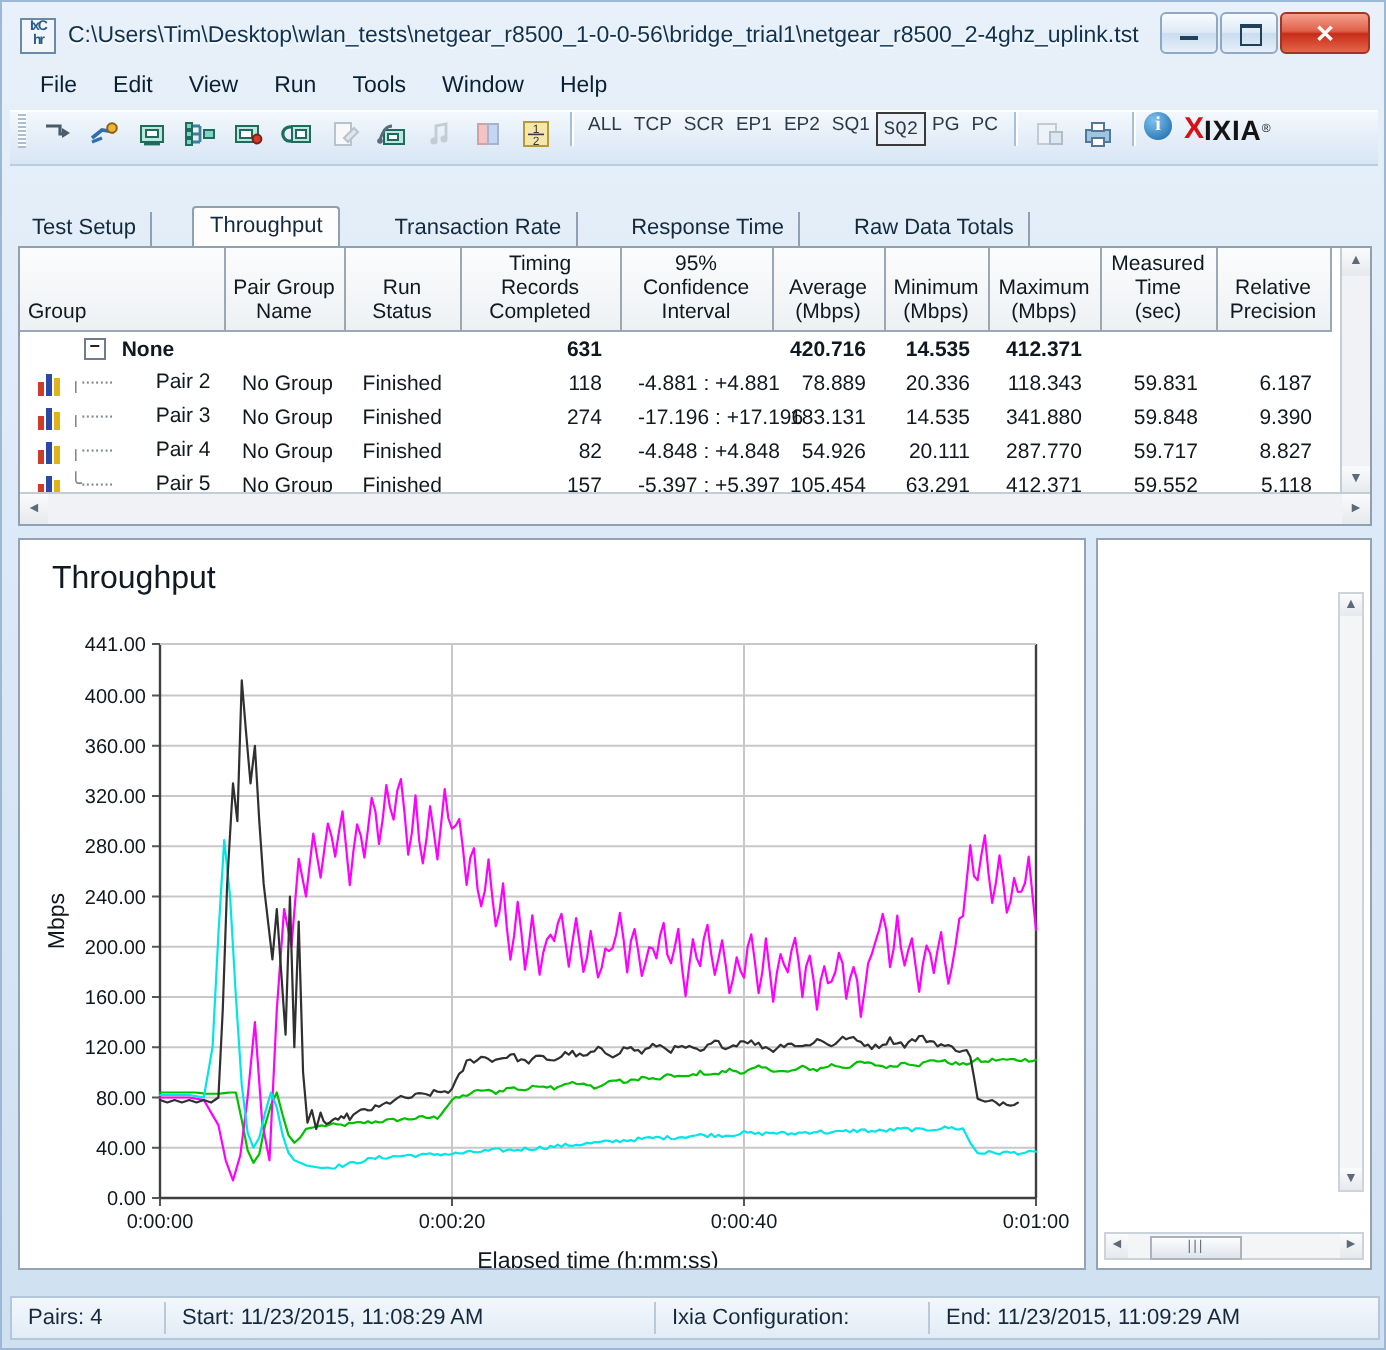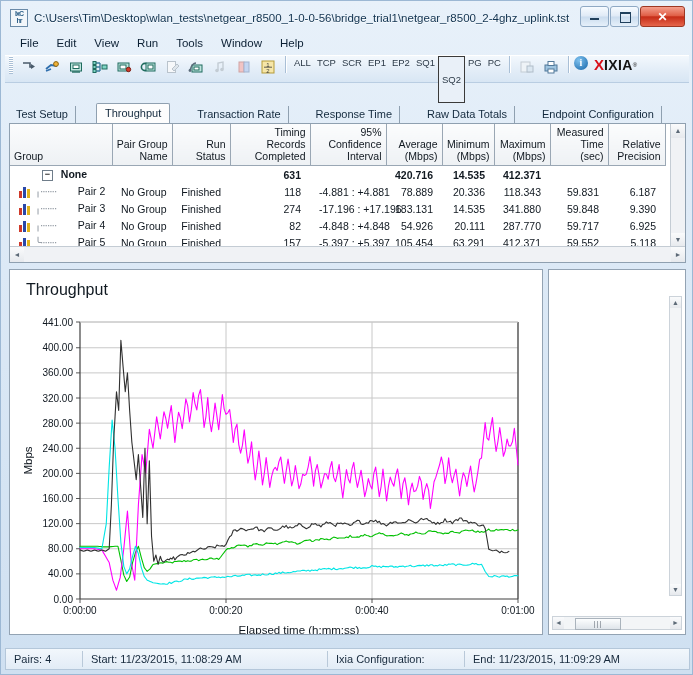--- a/index.html
+++ b/index.html
@@ -63,21 +63,21 @@
     position:absolute;left:4px;top:54px;width:684px;height:26px;
     background:linear-gradient(180deg,#f3f8fd 0%,#e4eef8 50%,#d8e6f4 100%);
     border-top:1px solid #ffffff;border-bottom:1px solid #b9cde2;
     display:flex;align-items:flex-start;
   }
   .grip{width:4px;height:18px;margin:0 3px 0 4px;
         background:repeating-linear-gradient(180deg,#ffffff 0 1px,#a9bfd6 1px 2px);}
   .tbtn{width:22px;height:22px;margin:0 1px;position:relative;}
   .sep{width:1px;height:17px;background:#a9bfd6;margin:0 5px;box-shadow:1px 0 0 #ffffff;}
   .tlabel{font-size:9.5px;color:#2c3a48;padding:1px 3px;white-space:nowrap;}
-  .tlabel.sel{border:1px solid #3a3a3a;background:#e9f0f8;padding:17px 3px;}
+  .tlabel.sel{border:1px solid #3a3a3a;background:#e9f0f8;padding:2px 3px;font-family:Liberation Mono, monospace;}
   .ixia{display:flex;align-items:center;margin-left:6px;}
   .ixia .x{color:#d8101a;font-weight:bold;font-size:15px;font-family:"Liberation Sans",sans-serif;}
   .ixia .nm{color:#141414;font-weight:bold;font-size:14px;letter-spacing:.4px;}
   .ixia .tm{font-size:6px;color:#141414;vertical-align:super;}
   .info-ic{width:14px;height:14px;border-radius:50%;
     background:radial-gradient(circle at 35% 30%,#7fc2ef,#1464a8);
     color:#fff;font-size:10px;font-weight:bold;text-align:center;line-height:14px;
     font-family:"Liberation Serif",serif;}
 
   
@@ -101,21 +101,21 @@
   .tablewrap{
     position:absolute;left:8px;top:122px;width:677px;height:140px;
     background:#ffffff;border:1px solid #8fa0b0;box-sizing:border-box;
   }
   table.grid{border-collapse:collapse;width:645px;table-layout:fixed;}
   table.grid th{
     background:linear-gradient(180deg,#fbfcfd 0%,#eef1f4 100%);
     border-right:1px solid #9aa7b4;border-bottom:1px solid #9aa7b4;
     font-weight:normal;font-size:10.5px;color:#101820;
     padding:2px 4px 3px 4px;height:34px;vertical-align:bottom;
-    text-align:right;
+    text-align:center;
   }
   table.grid th.lft{text-align:left;vertical-align:bottom;}
   table.grid td{
     font-size:10.5px;color:#101820;padding:1px 9px;height:15px;white-space:nowrap;
   }
   td.num{text-align:right;}
   tr.grouprow td{font-weight:bold;}
   .expander{
     display:inline-block;width:9px;height:9px;border:1px solid #6f7d8a;background:#fff;
     font-size:9px;line-height:7px;text-align:center;color:#222;vertical-align:middle;
@@ -345,21 +345,20 @@
         <span class="tm">®</span>
     </div>
   </div>
 
   <div class="tabs">
     <div class="tab">Test Setup</div>
     <div class="tab active">Throughput</div>
     <div class="tab">Transaction Rate</div>
     <div class="tab">Response Time</div>
     <div class="tab">Raw Data Totals</div>
-    <div class="tab">Endpoint Configuration</div>
   </div>
 
   <div class="tablewrap">
     <table class="grid">
       <colgroup>
         <col style="width:102px">
           <col style="width:60px">
           <col style="width:58px">
           <col style="width:80px">
         <col style="width:76px">
@@ -451,21 +450,21 @@
             <span>Pair 4</span>
           </td>
           <td class="num">No Group</td>
           <td class="num">Finished</td>
           <td class="num">82</td>
           <td class="num">-4.848 : +4.848</td>
           <td class="num">54.926</td>
           <td class="num">20.111</td>
           <td class="num">287.770</td>
           <td class="num">59.717</td>
-          <td class="num">6.925</td>
+          <td class="num">8.827</td>
         </tr>
         <tr>
           <td>
             <span class="baricon">
               <span style="left:0;height:7px;background:#d03a2a"></span>
               <span style="left:4px;height:11px;background:#2a48a8"></span>
               <span style="left:8px;height:9px;background:#e0b21c"></span>
             </span>
             <span class="tree">╰·······</span>
             <span>Pair 5</span>

